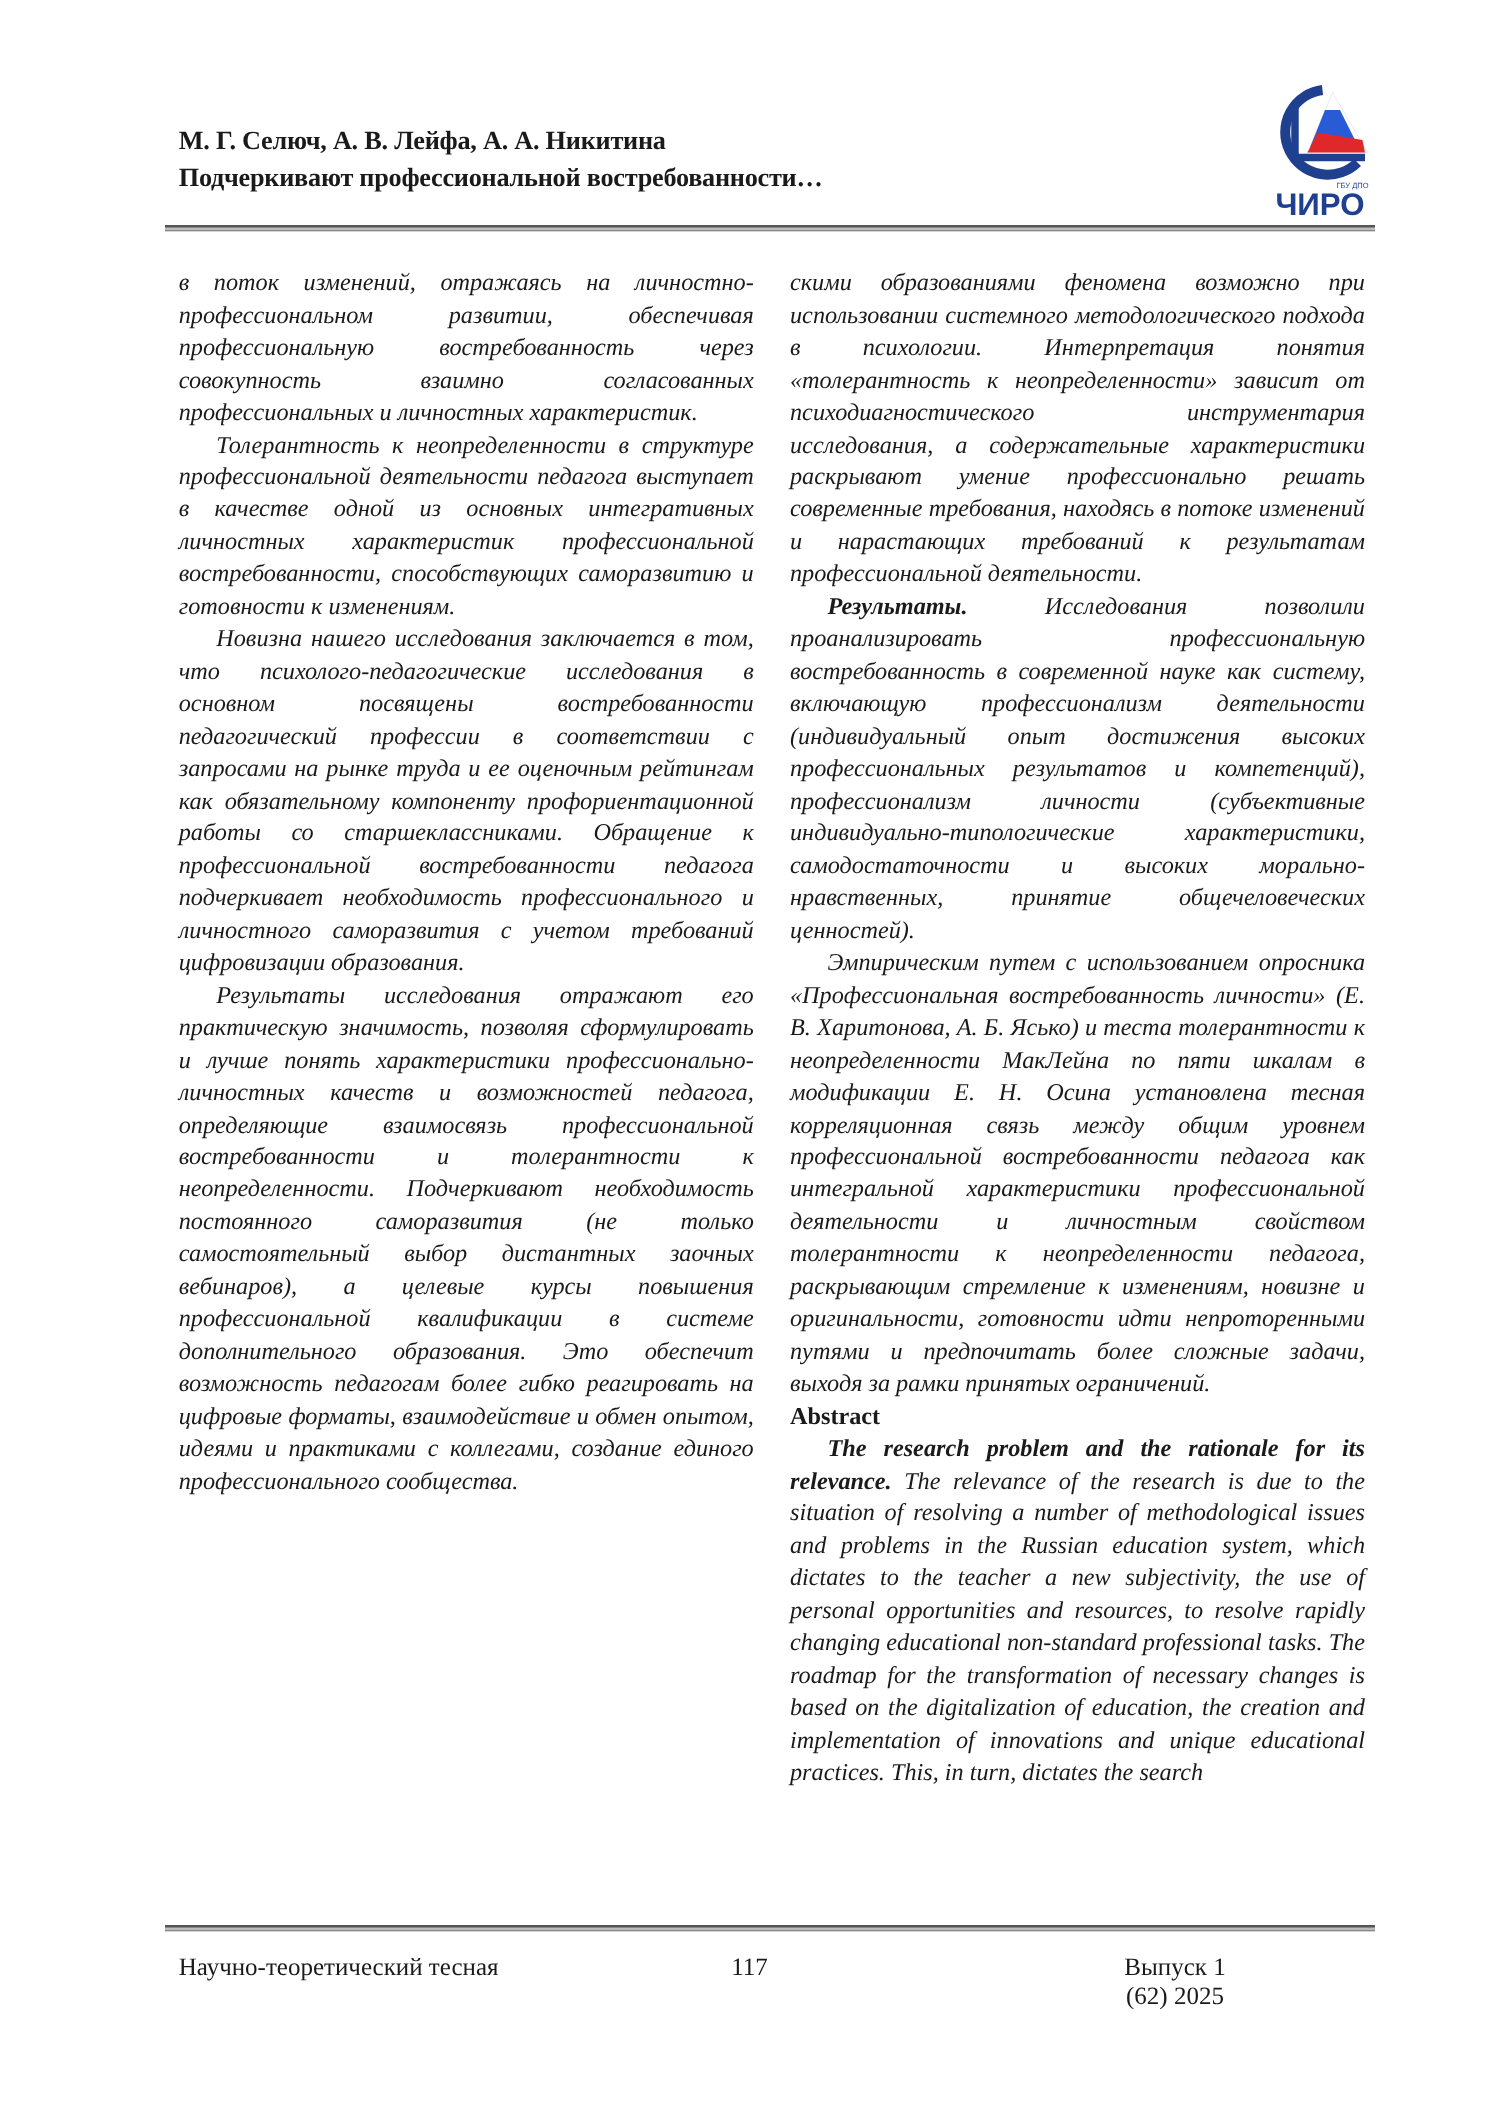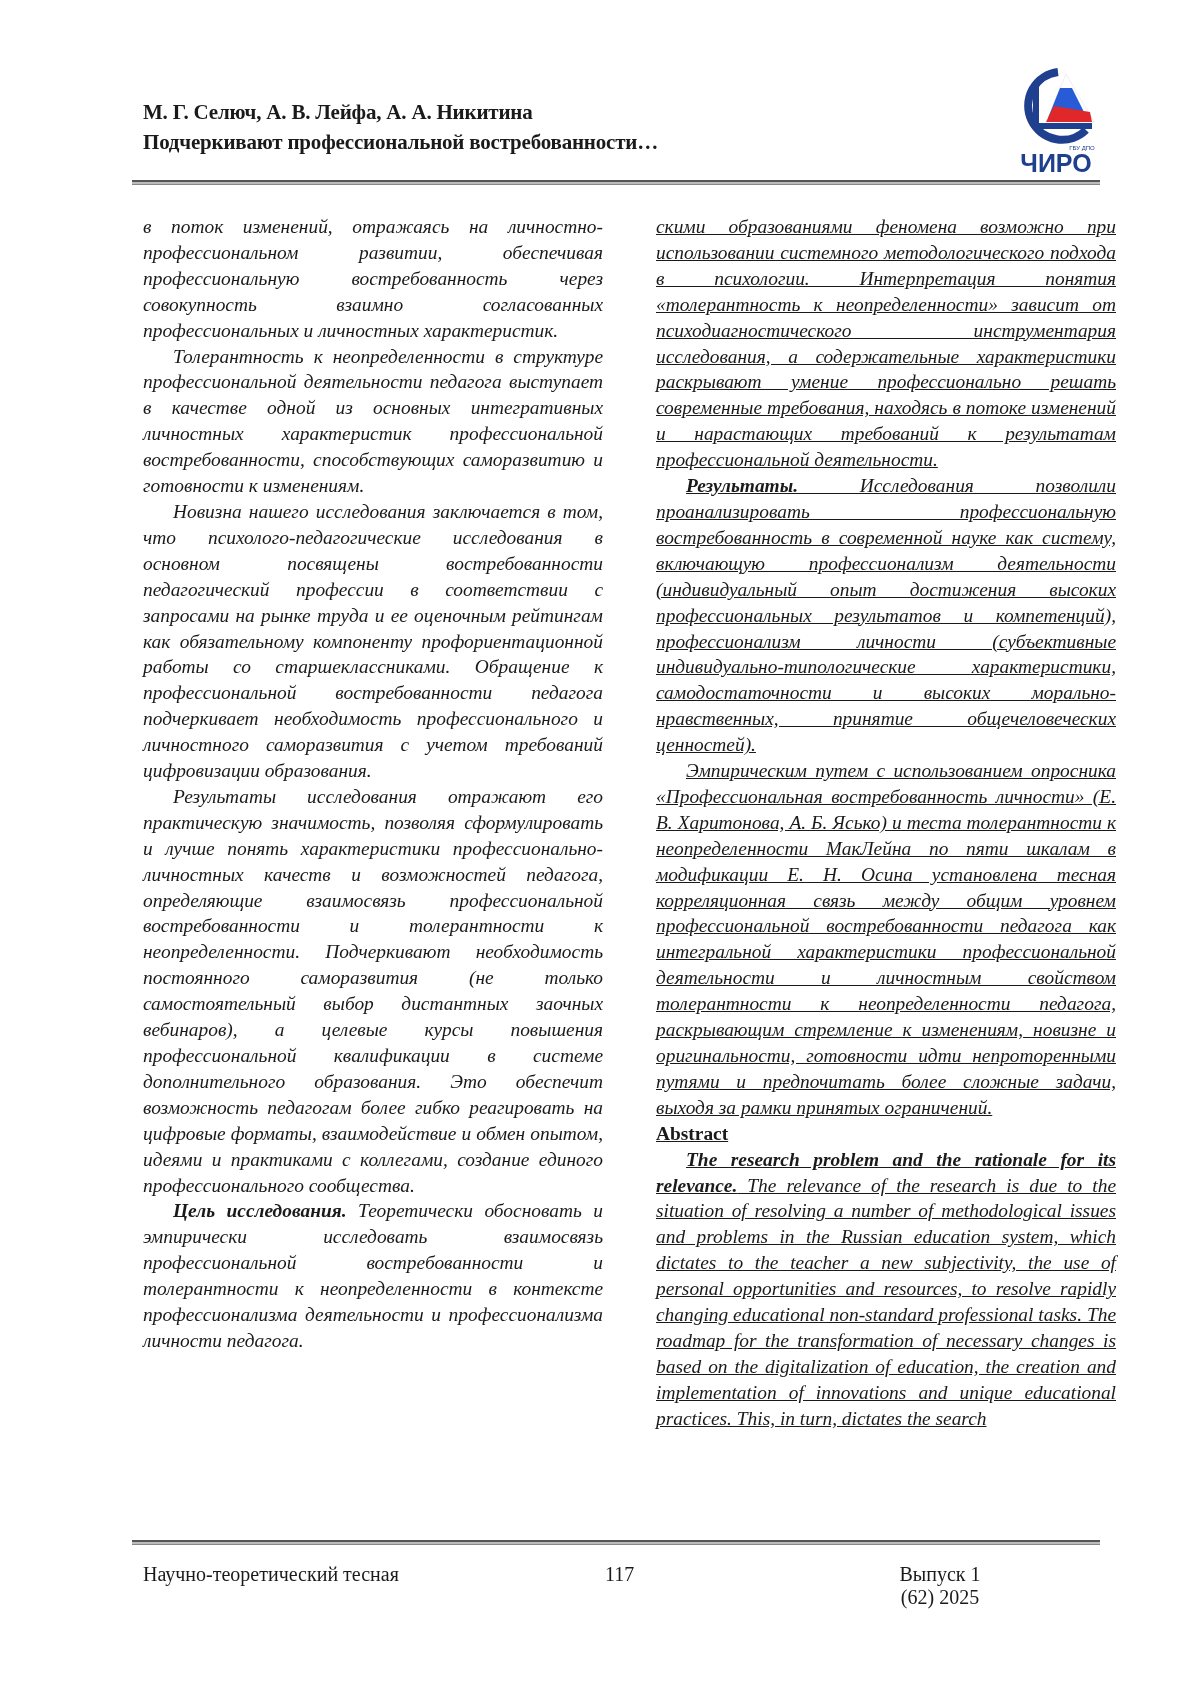--- a/index.html
+++ b/index.html
@@ -10,30 +10,30 @@
     .hdr-authors { position: absolute; left: 143px; top: 100px; font-family: "Liberation Serif", serif; font-weight: bold; font-size: 21px; letter-spacing: -0.2px; }
     .hdr-title { position: absolute; left: 143px; top: 130px; font-family: "Liberation Serif", serif; font-weight: bold; font-size: 21px; letter-spacing: -0.2px; }
     .logo { position: absolute; left: 1006px; top: 66px; width: 100px; height: 110px; }
     .rule { position: absolute; left: 132px; width: 968px; height: 5px; border-top: 2px solid #555; border-bottom: 1px solid #888; background: #bbb; box-sizing: border-box; }
     .rule-top { top: 180px; }
     .rule-bottom { top: 1540px; }
 
     
     .col { position: absolute; top: 214px; width: 460px; font-family: "Liberation Serif", serif; font-style: italic; font-size: 19.4px; line-height: 25.9px; text-align: justify; hyphens: manual; }
     .col-left { left: 143px; }
-    .col-right { left: 656px; text-decoration: underline; }
+    .col-right { left: 632px; }
     .col p { margin: 0; text-indent: 0; }
     .col p.ind { text-indent: 30px; }
     .col b { font-weight: bold; }
     .abstract-heading { font-style: normal; font-weight: bold; text-indent: 30px; margin: 0; }
 
     
     .ftr { position: absolute; top: 1563px; font-family: "Liberation Serif", serif; font-size: 20px; }
     .ftr-left { left: 143px; }
-    .ftr-center { left: 585px; margin-left: 20px; }
+    .ftr-center { left: 585px; }
     .ftr-right { left: 892px; text-align: center; }
   </style>
 </head>
 <body>
 
 <div class="page">
 
   <div class="hdr-authors">М. Г. Селюч, А. В. Лейфа, А. А. Никитина</div>
   <div class="hdr-title">Подчеркивают профессиональной востребованности…</div>
 
@@ -52,21 +52,20 @@
     </svg>
   </div>
 
   <div class="rule rule-top"></div>
 
   <div class="col col-left">
     <p>в поток изменений, отражаясь на личностно-профессиональном развитии, обеспечивая профессиональную востребованность через совокупность взаимно согласованных профессиональных и личностных характеристик.</p>
     <p class="ind">Толерантность к неопределенности в структуре профессиональной деятельности педагога выступает в качестве одной из основных интегративных личностных характеристик профессиональной востребованности, способствующих саморазвитию и готовности к изменениям.</p>
     <p class="ind">Новизна нашего исследования заключается в том, что психолого-педагогические исследования в основном посвящены востребованности педагогический профессии в соответствии с запросами на рынке труда и ее оценочным рейтингам как обязательному компоненту профориентационной работы со старшеклассниками. Обращение к профессиональной востребованности педагога подчеркивает необходимость профессионального и личностного саморазвития с учетом требований цифровизации образования.</p>
     <p class="ind">Результаты исследования отражают его практическую значимость, позволяя сформулировать и лучше понять характеристики профессионально-личностных качеств и возможностей педагога, определяющие взаимосвязь профессиональной востребованности и толерантности к неопределенности. Подчеркивают необходимость постоянного саморазвития (не только самостоятельный выбор дистантных заочных вебинаров), а целевые курсы повышения профессиональной квалификации в системе дополнительного образования. Это обеспечит возможность педагогам более гибко реагировать на цифровые форматы, взаимодействие и обмен опытом, идеями и практиками с коллегами, создание единого профессионального сообщества.</p>
-    <p class="ind"><b>Цель исследования.</b><span> Теоретически обосновать и эмпирически исследовать взаимосвязь профессиональной востребованности и толерантности к неопределенности в контексте профессионализма деятельности и профессионализма личности педагога.</span></p>
   </div>
 
   <div class="col col-right">
     <p>скими образованиями феномена возможно при использовании системного методологического подхода в психологии. Интерпретация понятия «толерантность к неопределенности» зависит от психодиагностического инструментария исследования, а содержательные характеристики раскрывают умение профессионально решать современные требования, находясь в потоке изменений и нарастающих требований к результатам профессиональной деятельности.</p>
     <p class="ind"><b>Результаты.</b><span> Исследования позволили проанализировать профессиональную востребованность в современной науке как систему, включающую профессионализм деятельности (индивидуальный опыт достижения высоких профессиональных результатов и компетенций), профессионализм личности (субъективные индивидуально-типологические характеристики, самодостаточности и высоких морально-нравственных, принятие общечеловеческих ценностей).</span></p>
     <p class="ind">Эмпирическим путем с использованием опросника «Профессиональная востребованность личности» (Е. В. Харитонова, А. Б. Ясько) и теста толерантности к неопределенности МакЛейна по пяти шкалам в модификации Е. Н. Осина установлена тесная корреляционная связь между общим уровнем профессиональной востребованности педагога как интегральной характеристики профессиональной деятельности и личностным свойством толерантности к неопределенности педагога, раскрывающим стремление к изменениям, новизне и оригинальности, готовности идти непротоpенными путями и предпочитать более сложные задачи, выходя за рамки принятых ограничений.</p>
     <p class="abstract-heading">Abstract</p>
     <p class="ind"><b>The research problem and the rationale for its relevance.</b><span> The relevance of the research is due to the situation of resolving a number of methodological issues and problems in the Russian education system, which dictates to the teacher a new subjectivity, the use of personal opportunities and resources, to resolve rapidly changing educational non-standard professional tasks. The roadmap for the transformation of necessary changes is based on the digitalization of education, the creation and implementation of innovations and unique educational practices. This, in turn, dictates the search</span></p>
   </div>
 

